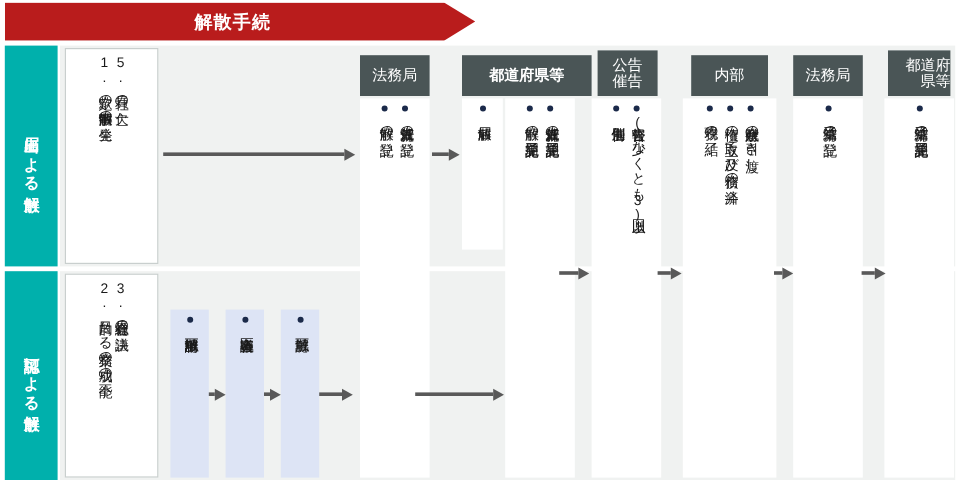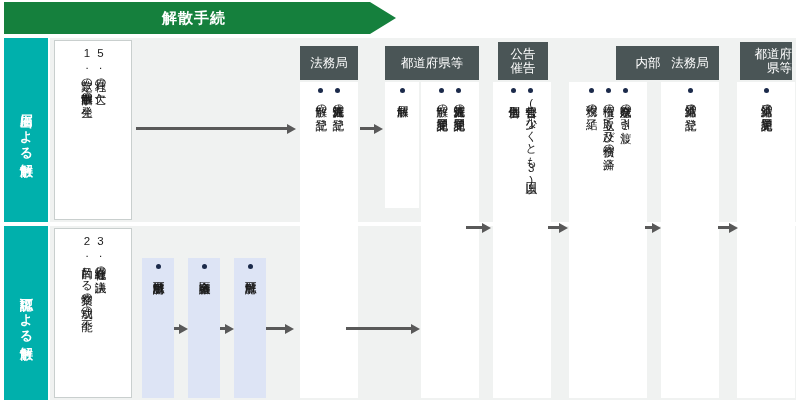--- a/index.html
+++ b/index.html
@@ -7,21 +7,21 @@
     width: 800px; height: 404px;
     background: #ffffff;
     font-family: "Liberation Sans", "DejaVu Sans", sans-serif;
     overflow: hidden;
   }
   #root { position: relative; width: 800px; height: 404px; background:#ffffff; }
 
   
   .banner {
     position: absolute; top: 2px; height: 32px;
-    background: #15803d;
+    background: #b91c1c;
     color: #ffffff;
     font-size: 15px; font-weight: bold;
     display: flex; align-items: center; justify-content: center;
     letter-spacing: 1px;
   }
   .banner span { position: relative; left: -6px; }
   .banner-1 { left: 4px; width: 392px;
     clip-path: polygon(0 0, calc(100% - 26px) 0, 100% 50%, calc(100% - 26px) 100%, 0 100%); }
   .banner-2 { left: 372px; width: 424px;
     clip-path: polygon(0 0, calc(100% - 26px) 0, 100% 50%, calc(100% - 26px) 100%, 0 100%, 26px 50%); margin-top: 40px; }
@@ -153,21 +153,21 @@
     <span class="item">
       <span class="bullet"></span>
       <span class="vtext">清算人就任の登記</span>
     </span>
     <span class="item">
       <span class="bullet"></span>
       <span class="vtext">解散の登記</span>
     </span>
   </div>
 
-  <div class="agency-head" style="left:385px; top:46px; width:94px; height:34px;">
+  <div class="agency-head" style="left:385px; top:46px; width:108px; height:34px;font-weight:bold;">
     <span>都道府県等</span>
   </div>
   <div class="item-col" style="left:385px; top:82px; width:34px; height:126px;">
     <span class="item">
       <span class="bullet"></span>
       <span class="vtext">解散届</span>
     </span>
   </div>
   <div class="item-col" style="left:421px; top:82px; width:58px; height:316px;">
     <span class="item">
@@ -188,21 +188,21 @@
     <span class="item">
       <span class="bullet"></span>
       <span class="vtext">官報公告(少なくとも3回以上)</span>
     </span>
     <span class="item">
       <span class="bullet"></span>
       <span class="vtext">個別催告</span>
     </span>
   </div>
 
-  <div class="agency-head" style="left:576px; top:46px; width:64px; height:34px;margin-left:40px;">
+  <div class="agency-head" style="left:576px; top:46px; width:64px; height:34px;">
     <span>内部</span>
   </div>
   <div class="item-col" style="left:569px; top:82px; width:78px; height:316px;">
     <span class="item">
       <span class="bullet"></span>
       <span class="vtext">残余財産の引き渡し</span>
     </span>
     <span class="item">
       <span class="bullet"></span>
       <span class="vtext">債権の取立て及び債務の弁済</span>

